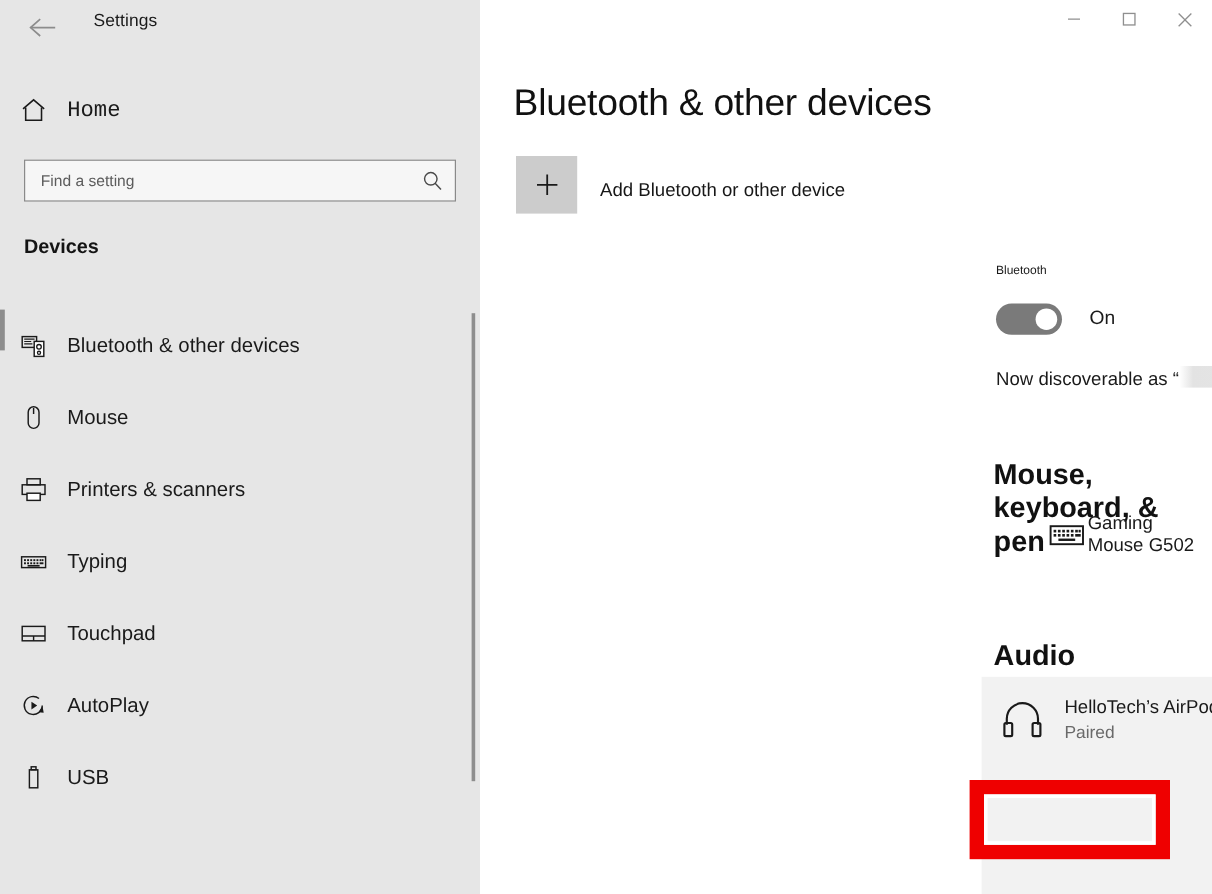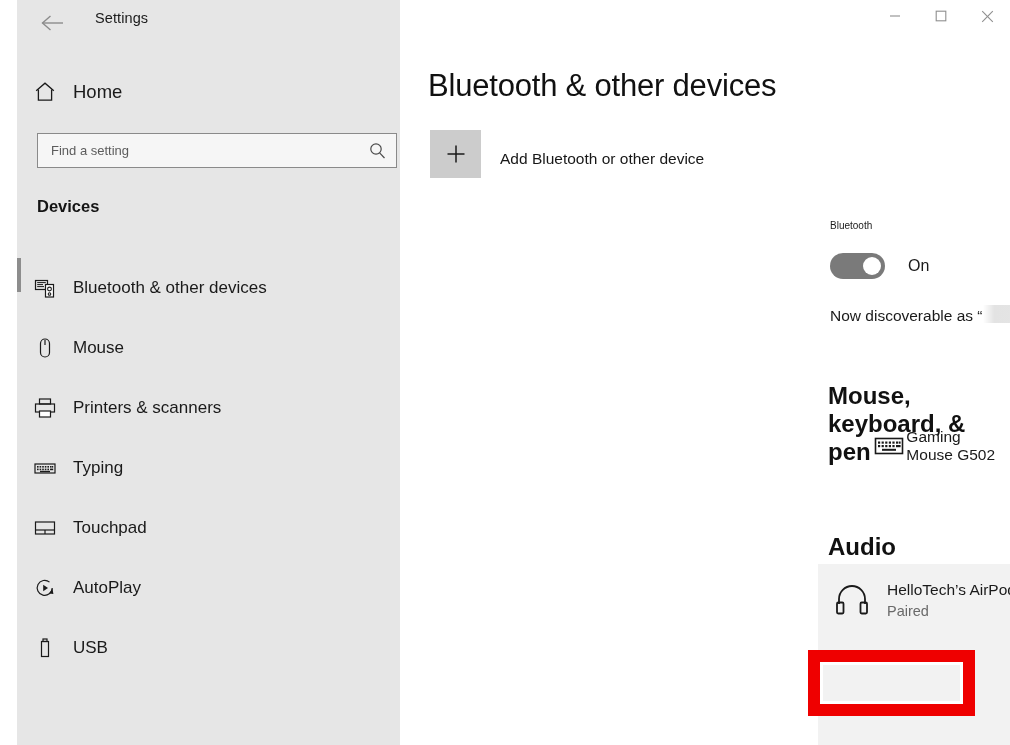--- a/index.html
+++ b/index.html
@@ -15,21 +15,21 @@
   #app {
     position: relative;
     width: 1010px;
     height: 745px;
     background: #ffffff;
   }
 
   
   #sidebar {
     position: absolute;
-    left: 17px; top: 0;
+    left: 0; top: 0;
     width: 400px; height: 745px;
     background: #e6e6e6;
   }
 
   #titlebar-left {
     position: absolute;
     left: 0; top: 0;
     width: 400px; height: 48px;
   }
 
@@ -52,21 +52,21 @@
   .home-row {
     position: absolute;
     left: 0; top: 72px;
     width: 400px; height: 40px;
     display: flex; align-items: center;
   }
   .home-row .ic {
     width: 56px; display: flex; justify-content: center; align-items: center;
   }
   .home-row .lbl {
-    font-size: 18.5px; color: #1a1a1a;
+    font-size: 18.5px; color: #1a1a1a; font-family: Liberation Mono, monospace;
   }
 
   #search-box {
     position: absolute;
     left: 20px; top: 133px;
     width: 360px; height: 35px;
     background: #f6f6f6;
     border: 1.5px solid #8a8a8a;
     display: flex; align-items: center;
   }

